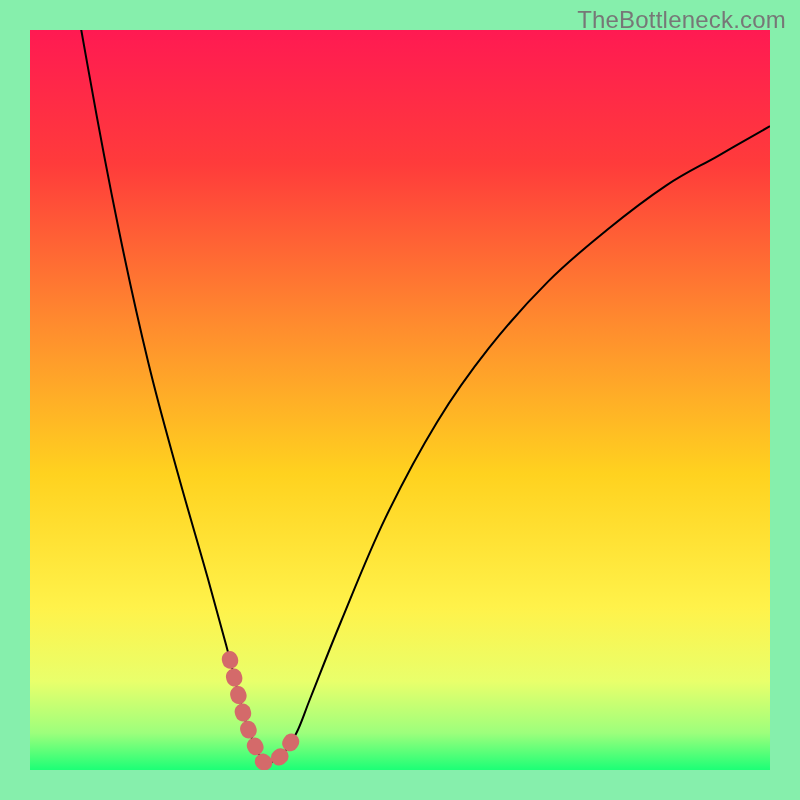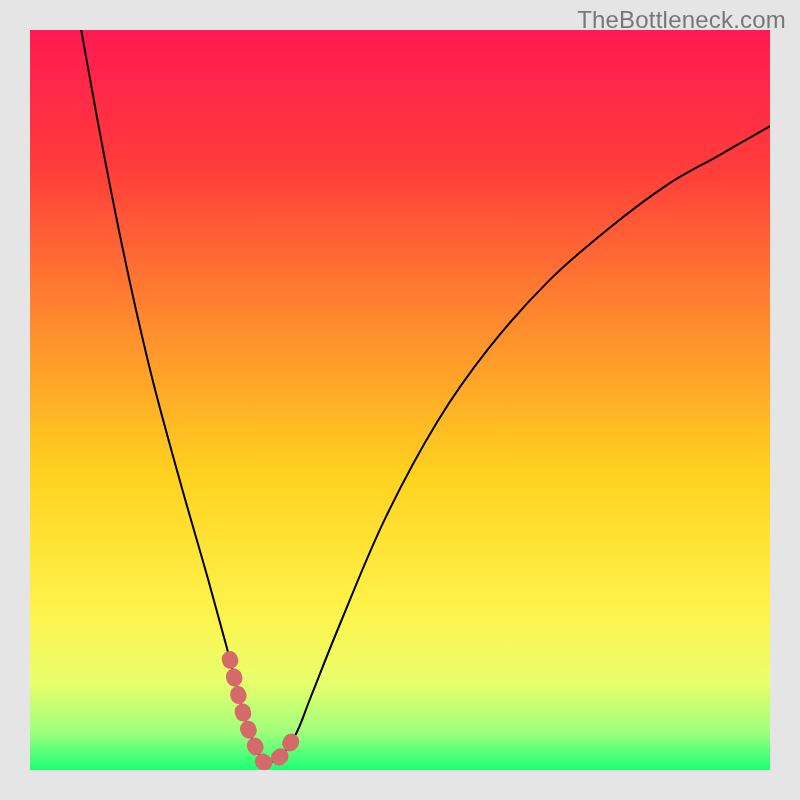--- a/index.html
+++ b/index.html
@@ -8,21 +8,21 @@
     width: 800px;
     height: 800px;
     background: #000;
     overflow: hidden;
     font-family: Arial, Helvetica, sans-serif;
   }
   .outer {
     position: relative;
     width: 800px;
     height: 800px;
-    background: #e5e5e5;
+    background: #86efac;
     text-decoration: underline;
   }
   .watermark {
     position: absolute;
     top: 6px;
     right: 14px;
     color: #777;
     font-size: 24px;
     font-weight: 500;
     letter-spacing: 0.2px;

